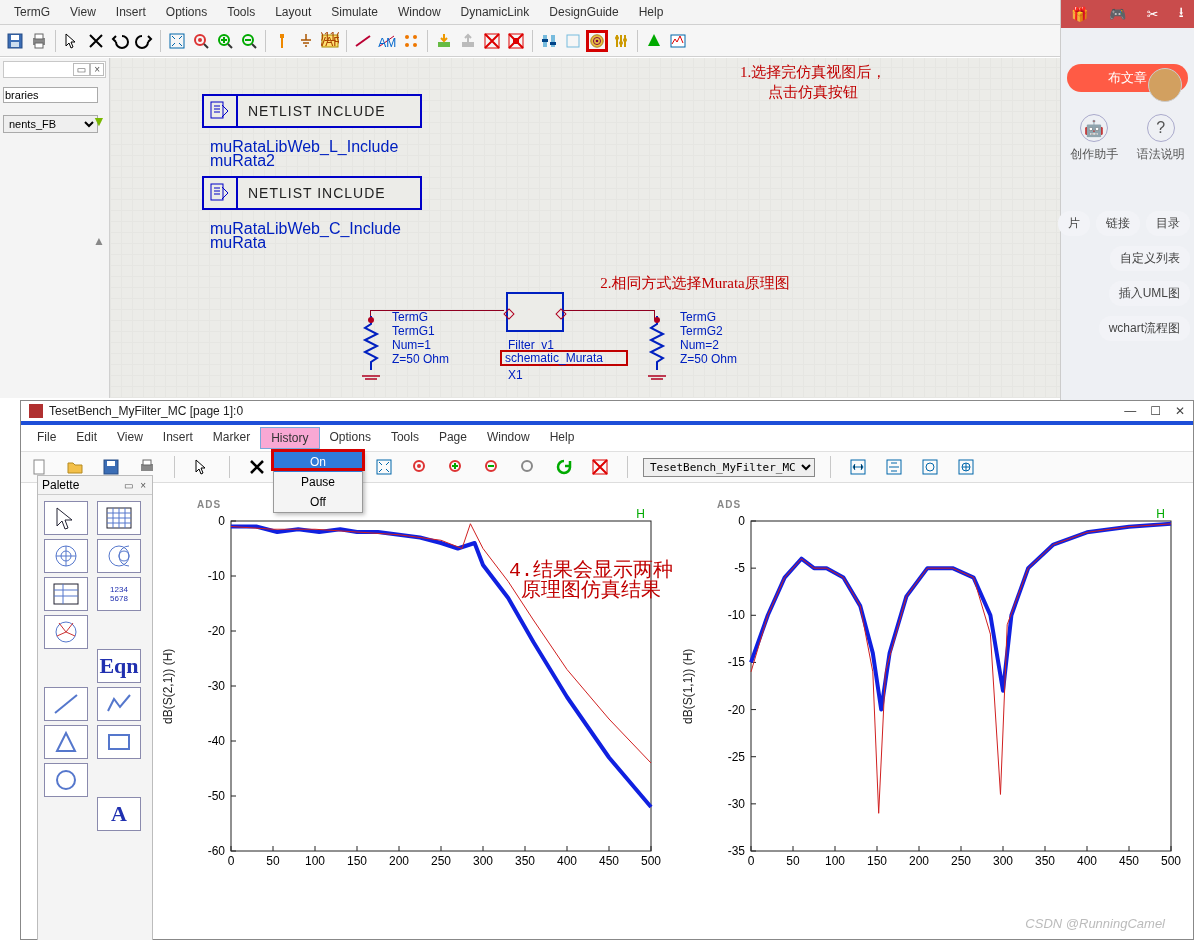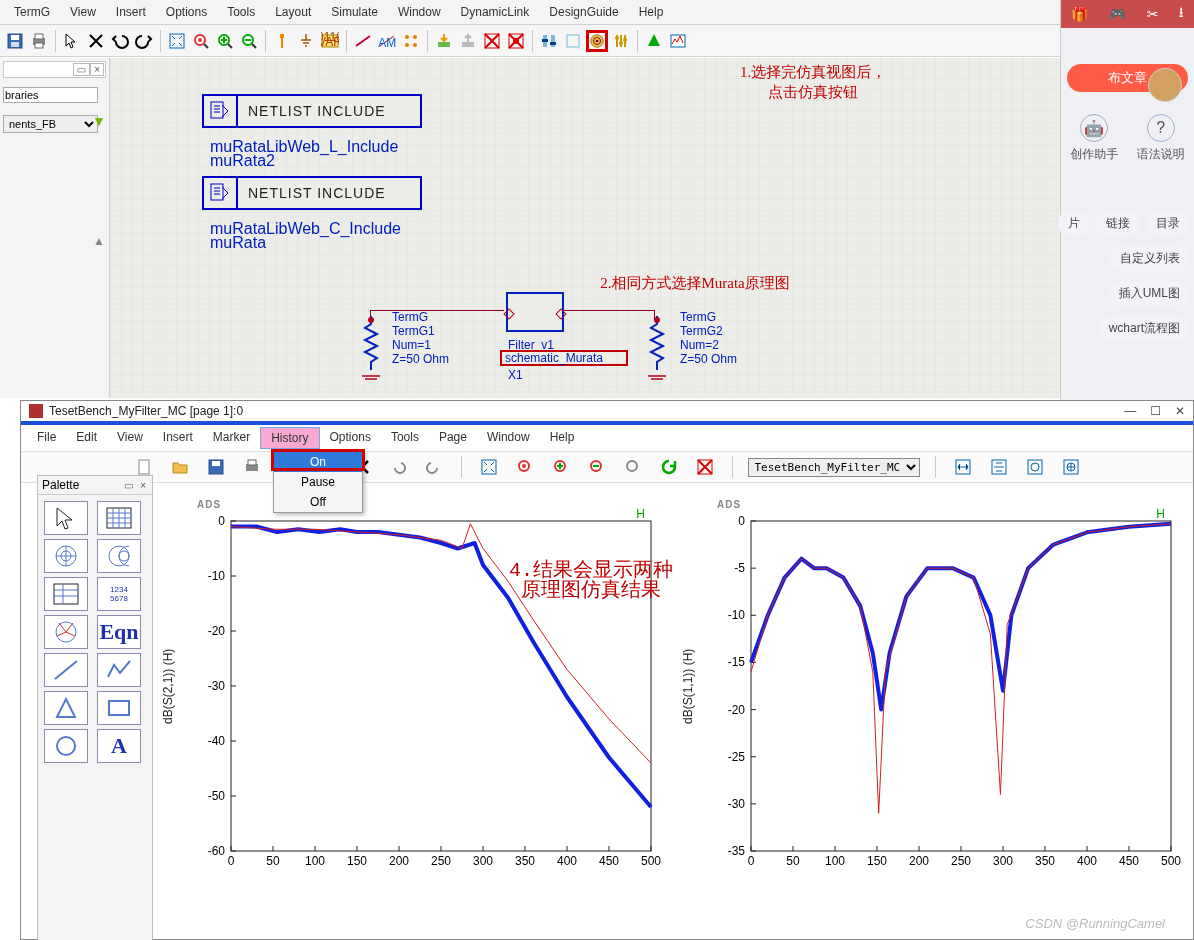--- a/index.html
+++ b/index.html
@@ -48,34 +48,34 @@
   .chip{background:#f2f3f7;border-radius:12px;padding:4px 10px;color:#444;font-size:12px;white-space:nowrap;}
   
   .dd-window{position:absolute;left:20px;top:400px;width:1174px;height:540px;background:#fff;border:1px solid #888;}
   .dd-title{height:24px;background:#fff;border-bottom:4px solid #1d4ed8;display:flex;align-items:center;padding:0 8px;gap:6px;}
   .dd-title .ico{width:14px;height:14px;background:#b03030;}
   .dd-title .txt{font-size:12px;color:#222;}
   .dd-title .winbtns{margin-left:auto;display:flex;gap:14px;font-family:Arial;font-size:13px;color:#444;}
   .dd-menu{display:flex;gap:0;padding:2px 6px;border-bottom:1px solid #e0e0e0;}
   .dd-menu span{padding:3px 10px;color:#333;}
   .dd-menu .hist{background:#f9a8d4;border:1px solid #7aa7da;}
-  .dd-toolbar{display:flex;align-items:center;gap:12px;padding:3px 6px;border-bottom:1px solid #ddd;background:#fafafa;justify-content:center;}
+  .dd-toolbar{display:flex;align-items:center;gap:12px;padding:3px 6px;border-bottom:1px solid #ddd;background:#fafafa;}
   .dd-toolbar .tb-btn{width:24px;height:24px;}
   .dd-toolbar select{font-family:monospace;font-size:11px;border:1px solid #888;padding:1px 2px;}
   .popup-menu{position:absolute;left:252px;top:50px;width:90px;background:#f4f4f4;border:1px solid #9a9a9a;box-shadow:2px 2px 4px rgba(0,0,0,.25);z-index:10;}
   .popup-menu div{padding:3px 0;text-align:center;font-size:12px;}
   .popup-menu .on{background:#2f7bd9;color:#fff;}
   .popup-outline{position:absolute;left:250px;top:48px;width:94px;height:22px;border:3px solid #d40000;z-index:11;pointer-events:none;}
   .palette{position:absolute;left:16px;top:74px;width:116px;height:540px;border:1px solid #bcbcbc;background:#f4f4f4;}
   .palette .pal-title{display:flex;align-items:center;padding:2px 4px;border-bottom:1px solid #ccc;font-size:11px;}
   .palette .pal-title .pins{margin-left:auto;color:#555;font-size:10px;letter-spacing:2px;}
   .pal-grid{display:grid;grid-template-columns:1fr 1fr;gap:4px;padding:6px;}
   .pal-cell{width:44px;height:34px;border:1px solid #8a8aad;background:#fff;display:flex;align-items:center;justify-content:center;}
   .pal-cell svg{width:30px;height:26px;}
-  .pal-cell.txt{font-family:"Times New Roman",serif;font-size:22px;font-weight:bold;color:#2030b0;}
+  .pal-cell.txt{font-family:"Times New Roman",serif;font-size:22px;font-weight:bold;color:#2030b0;margin-top:34px;}
   .pal-cell.nums{font-size:8px;color:#2030b0;line-height:9px;text-align:left;}
   .chart-area{position:absolute;left:130px;top:100px;right:6px;bottom:6px;}
   .chart{position:absolute;top:0;bottom:30px;}
   .chart.left{left:40px;width:470px;}
   .chart.right{left:560px;width:470px;}
   .ylabel{position:absolute;left:-2px;top:50%;transform:translateY(-50%) rotate(-90deg);transform-origin:left top;font-size:12px;color:#222;white-space:nowrap;}
   .ads-tag{position:absolute;left:6px;top:-2px;font-size:10px;color:#888;letter-spacing:1px;font-weight:bold;}
   .h-tag{position:absolute;right:16px;top:6px;color:#0a0;font-size:12px;}
   .annot-dd{position:absolute;color:#c00000;font-family:Liberation Mono, monospace;font-size:20px;text-align:center;line-height:20px;}
   .watermark{position:absolute;right:28px;bottom:8px;color:rgba(120,120,120,.5);font-size:13px;font-style:italic;}

